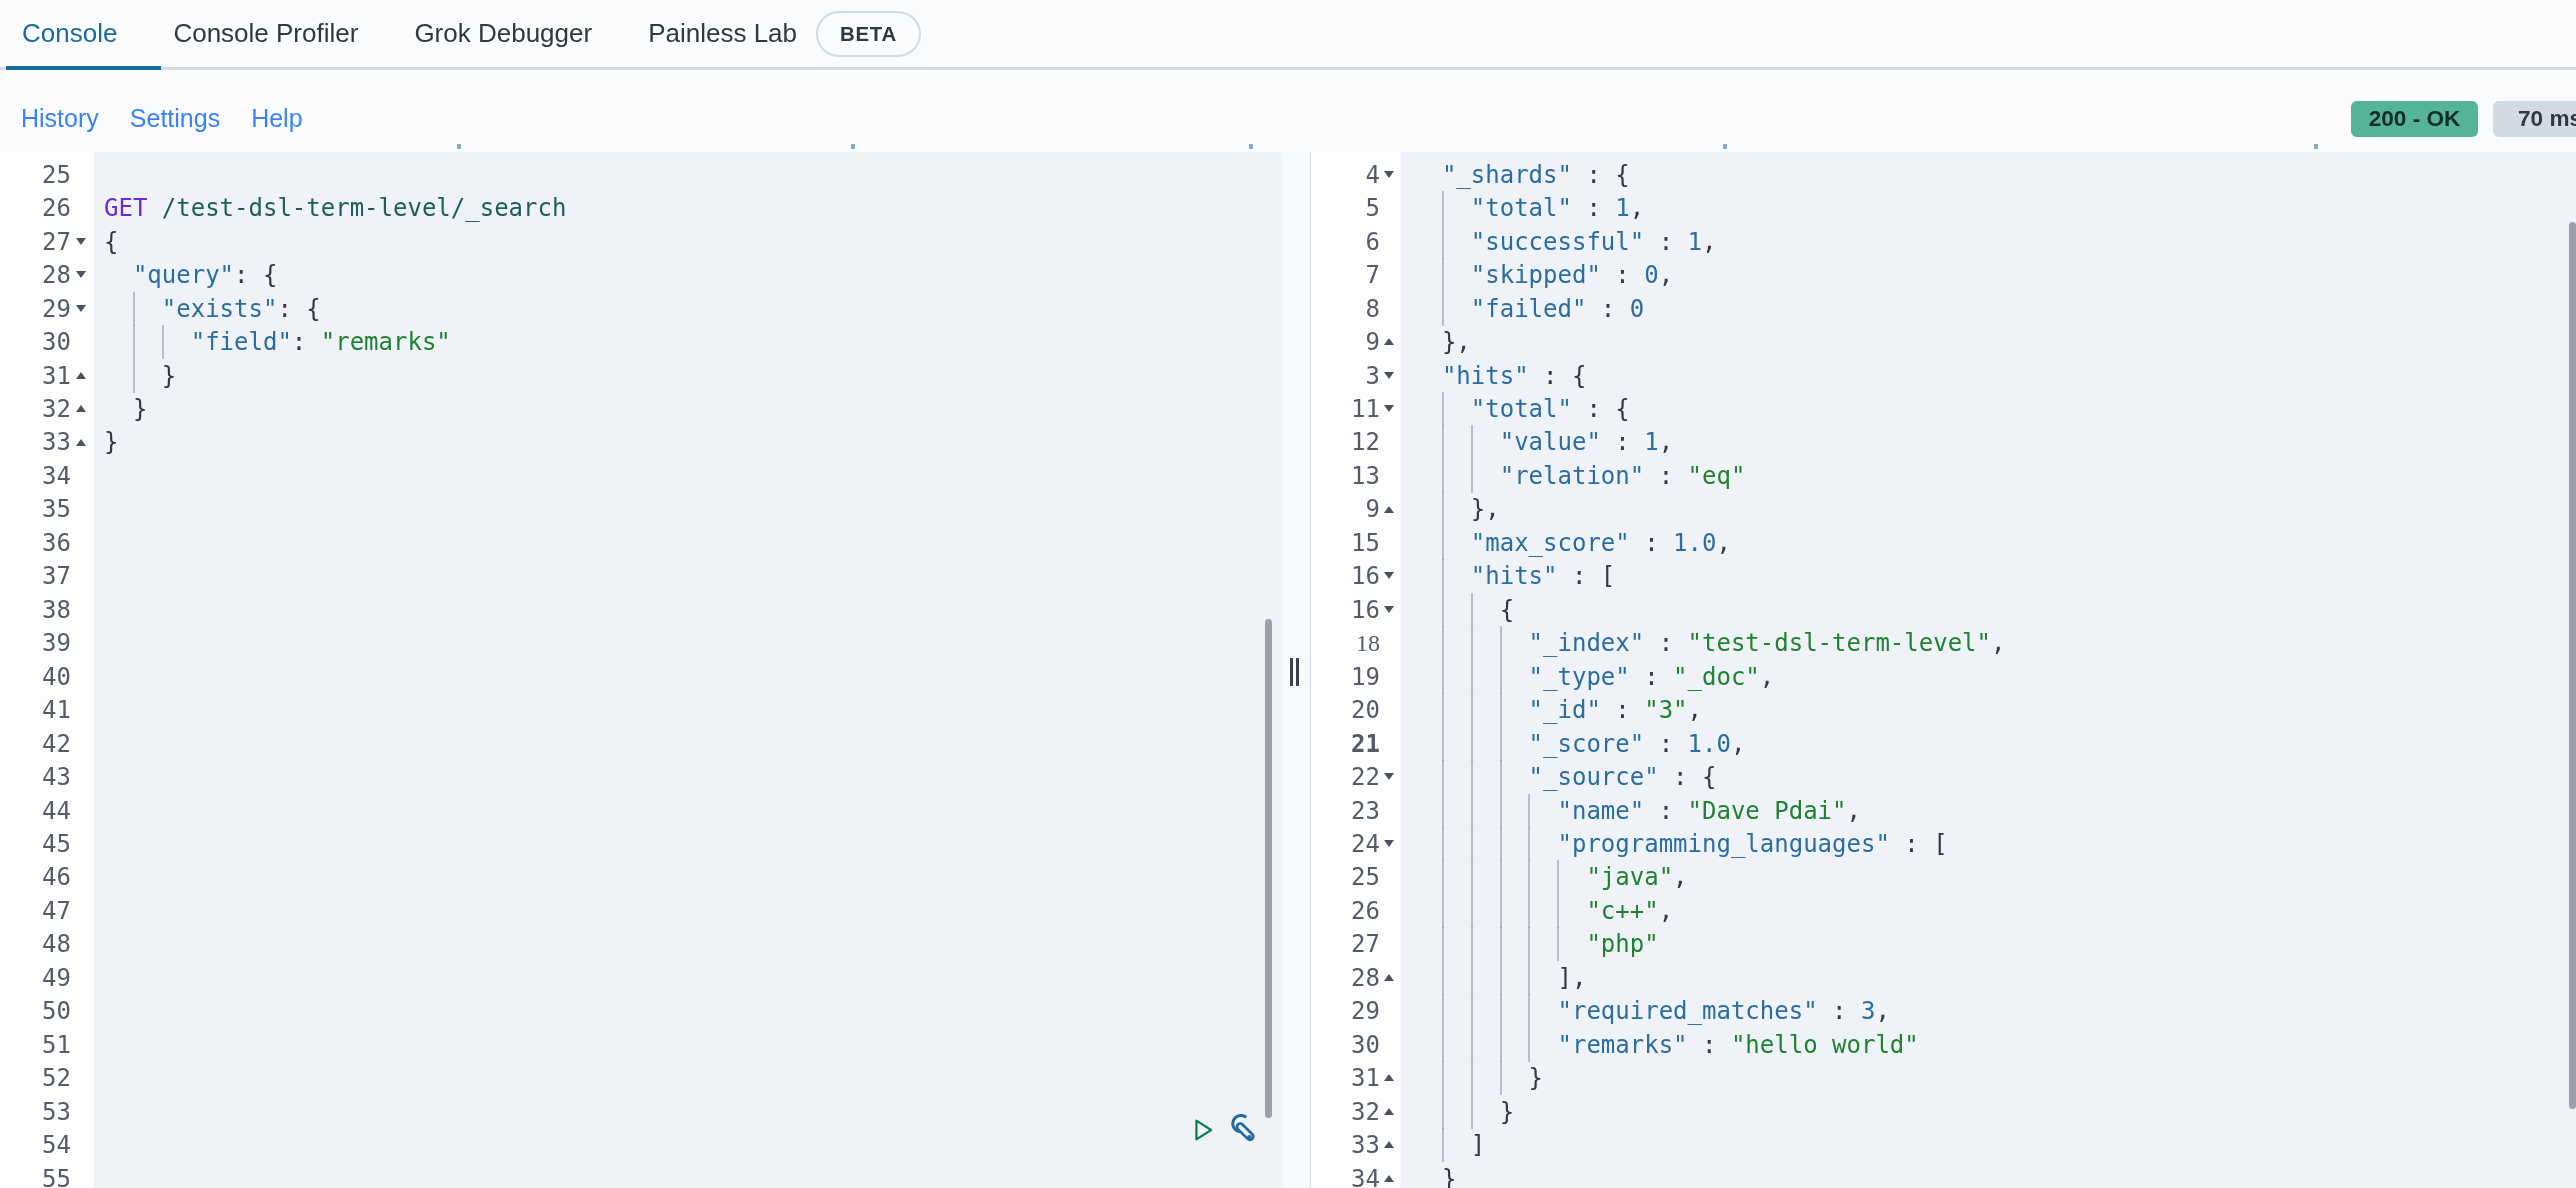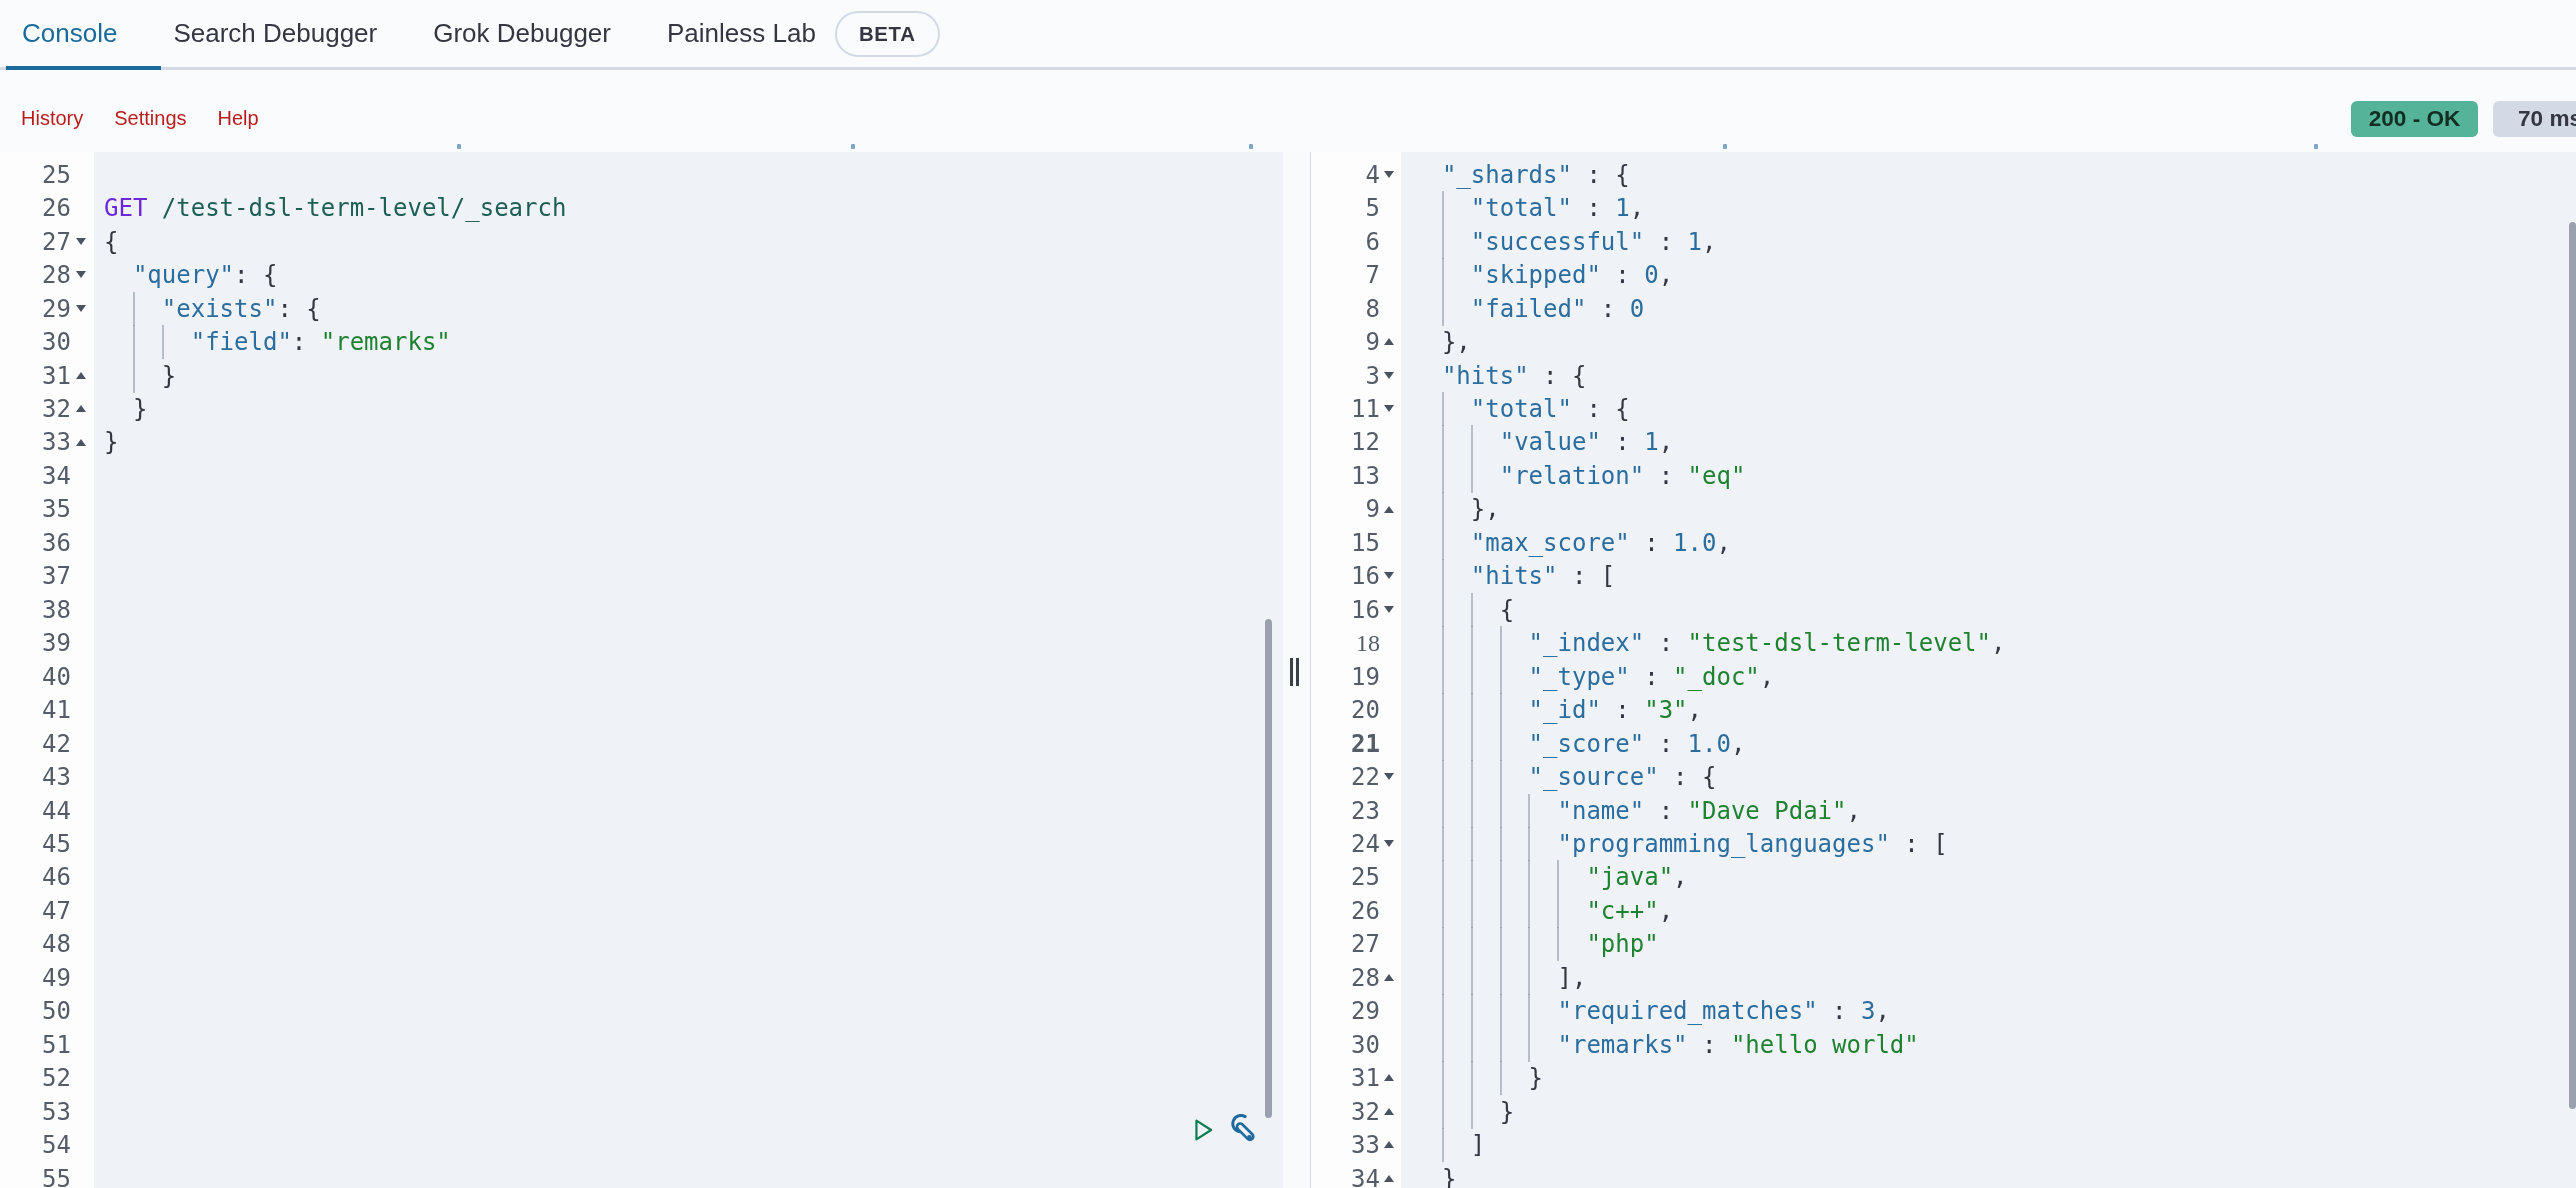--- a/index.html
+++ b/index.html
@@ -8,21 +8,21 @@
 
   
   .tabs-row{position:absolute;left:0;top:0;width:2576px;height:67px;display:flex;align-items:center;gap:56px;padding-left:22px;box-sizing:border-box;}
   .tab{font-size:26px;font-weight:500;color:#343741;white-space:nowrap;cursor:pointer;display:flex;align-items:center;gap:19px;}
   .tab.active{color:#1a6b9c;}
   .beta-pill{display:inline-block;border:2.2px solid #d3dae6;border-radius:24px;height:42px;line-height:42px;padding:0 22px;font-size:20.4px;font-weight:700;letter-spacing:0.7px;color:#343741;background:#fafbfd;}
   .tabs-rule{position:absolute;left:0;top:67px;width:2576px;height:2.9px;background:#d3dae6;}
   .tab-underline{position:absolute;left:5.8px;top:66px;width:155px;height:4.4px;background:#1a6b9c;}
 
   .menu-row{position:absolute;left:0;top:87px;width:1458px;height:62px;display:flex;align-items:center;gap:31px;padding-left:21px;box-sizing:border-box;}
-  .menu-item{font-size:20px;color:#b91c1c;cursor:pointer;white-space:nowrap;}
+  .menu-item{font-size:25px;color:#3b82f6;cursor:pointer;white-space:nowrap;}
 
   .badge{position:absolute;top:101px;height:36px;border-radius:5.8px;font-size:22.6px;font-weight:700;display:flex;align-items:center;justify-content:center;box-sizing:border-box;}
   .badge-ok{left:2351px;width:127px;background:#54b399;color:#122d22;}
   .badge-time{left:2493px;width:117px;background:#d3dae6;color:#343741;justify-content:flex-start;padding-left:25px;}
 
   
   .editors{position:absolute;left:0;top:152px;width:2576px;height:1036px;overflow:hidden;}
   .editors-topline{position:absolute;left:0;top:152px;width:2576px;height:2.2px;background:#ccd3de;}
   .panel-bg{position:absolute;top:0;height:1036px;}
   .gutter-left{left:0;width:94px;background:#fdfdfe;}
@@ -46,21 +46,21 @@
   .action-icons{position:absolute;left:1193px;top:962px;width:67px;height:34px;display:flex;align-items:center;gap:10.2px;}
   .speck{position:absolute;width:3.6px;height:5.1px;background:#3a7ca8;opacity:.65;border-radius:0.7px;}
 </style>
 </head>
 <body>
 
 <div class="app">
 
   <div class="tabs-row">
     <div class="tab active">Console</div>
-    <div class="tab">Search Debugger</div>
+    <div class="tab">Console Profiler</div>
     <div class="tab">Grok Debugger</div>
     <div class="tab">
       <span>Painless Lab</span>
       <span class="beta-pill">BETA</span>
     </div>
   </div>
   <div class="tabs-rule"></div>
   <div class="tab-underline"></div>
 
   <div class="menu-row">

